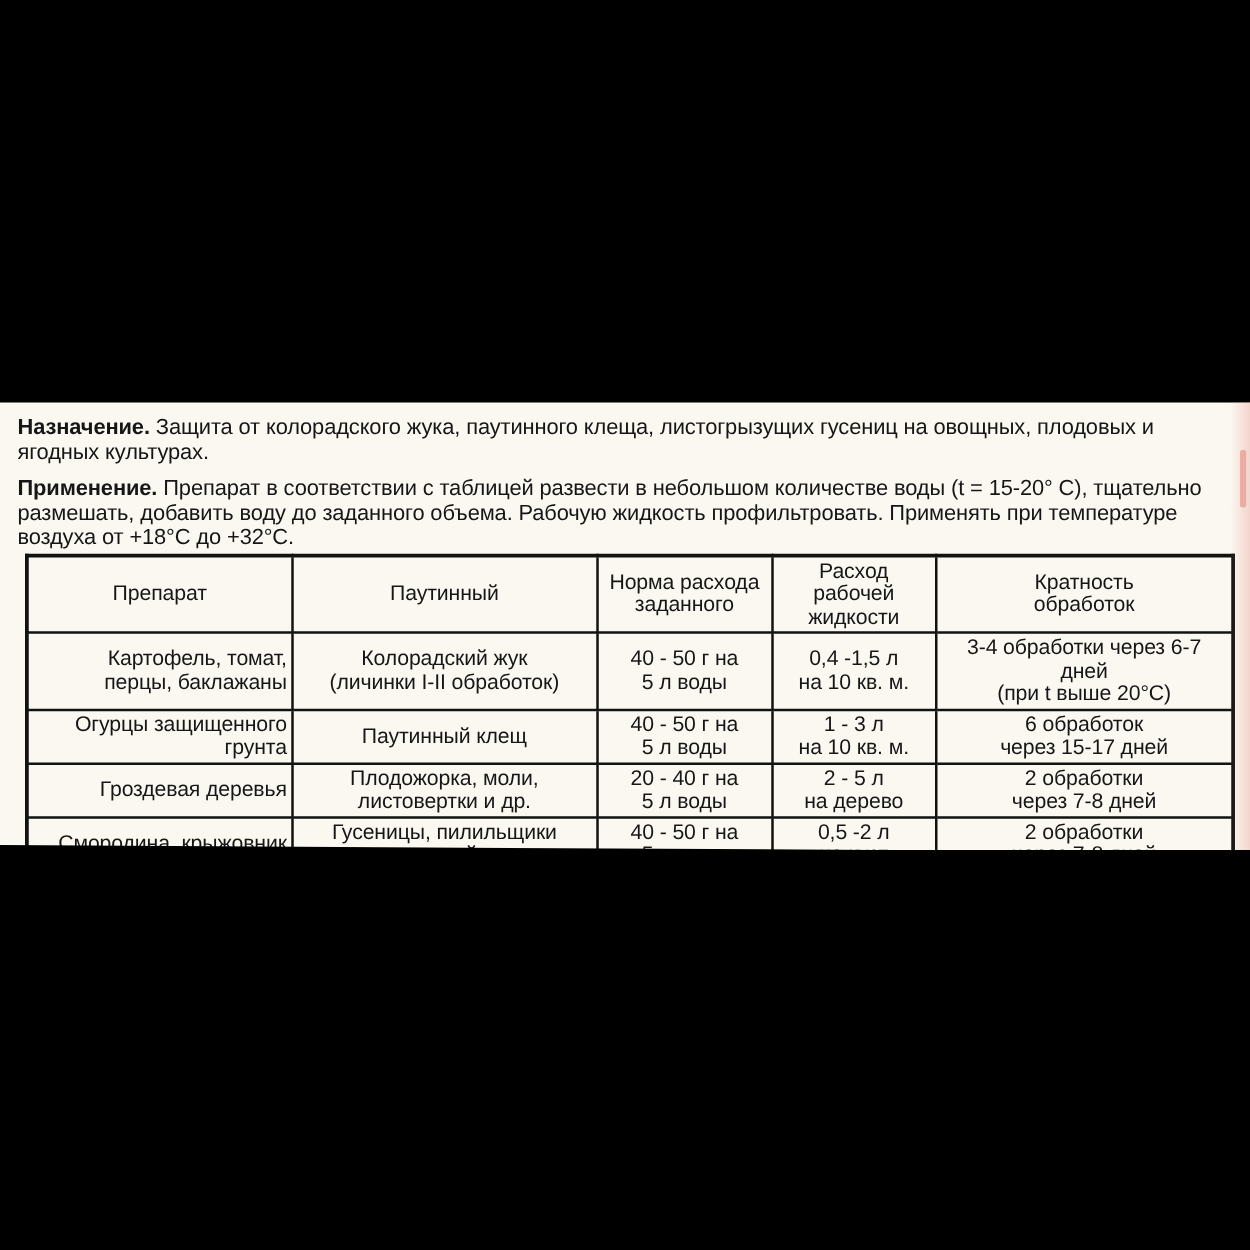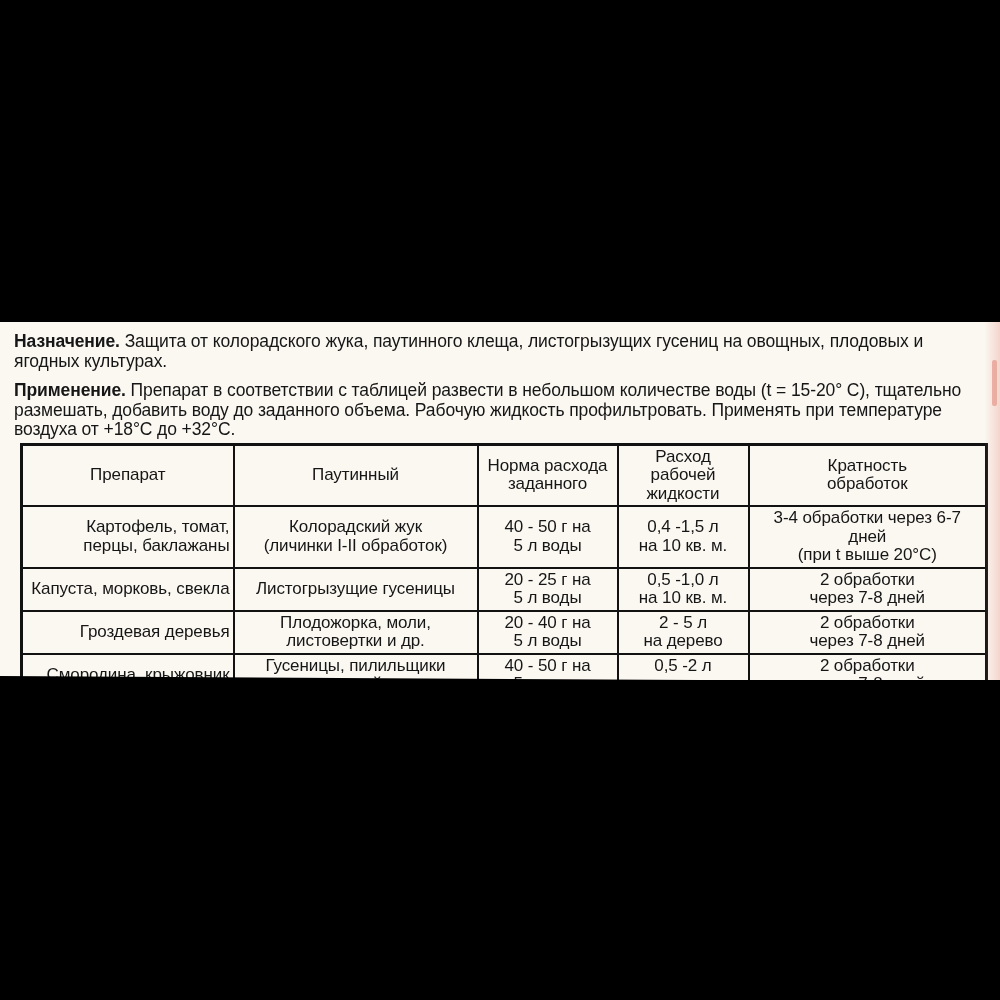--- a/index.html
+++ b/index.html
@@ -119,28 +119,29 @@
           <td>Колорадский жук
 (личинки I-II обработок)</td>
           <td>40 - 50 г на
 5 л воды</td>
           <td>0,4 -1,5 л
 на 10 кв. м.</td>
           <td>3-4 обработки через 6-7 дней
 (при t выше 20°С)</td>
         </tr>
         <tr>
-          <td class="c-culture">Капуста, морковь, свекла</td>
-          <td>Листогрызущие гусеницы</td>
-          <td>20 - 25 г на
+          <td class="c-culture">Огурцы защищенного
+грунта</td>
+          <td>Паутинный клещ</td>
+          <td>40 - 50 г на
 5 л воды</td>
-          <td>0,5 -1,0 л
+          <td>1 - 3 л
 на 10 кв. м.</td>
-          <td>2 обработки
-через 7-8 дней</td>
+          <td>6 обработок
+через 15-17 дней</td>
         </tr>
         <tr>
           <td class="c-culture">Гроздевая деревья</td>
           <td>Плодожорка, моли,
 листовертки и др.</td>
           <td>20 - 40 г на
 5 л воды</td>
           <td>2 - 5 л
 на дерево</td>
           <td>2 обработки

